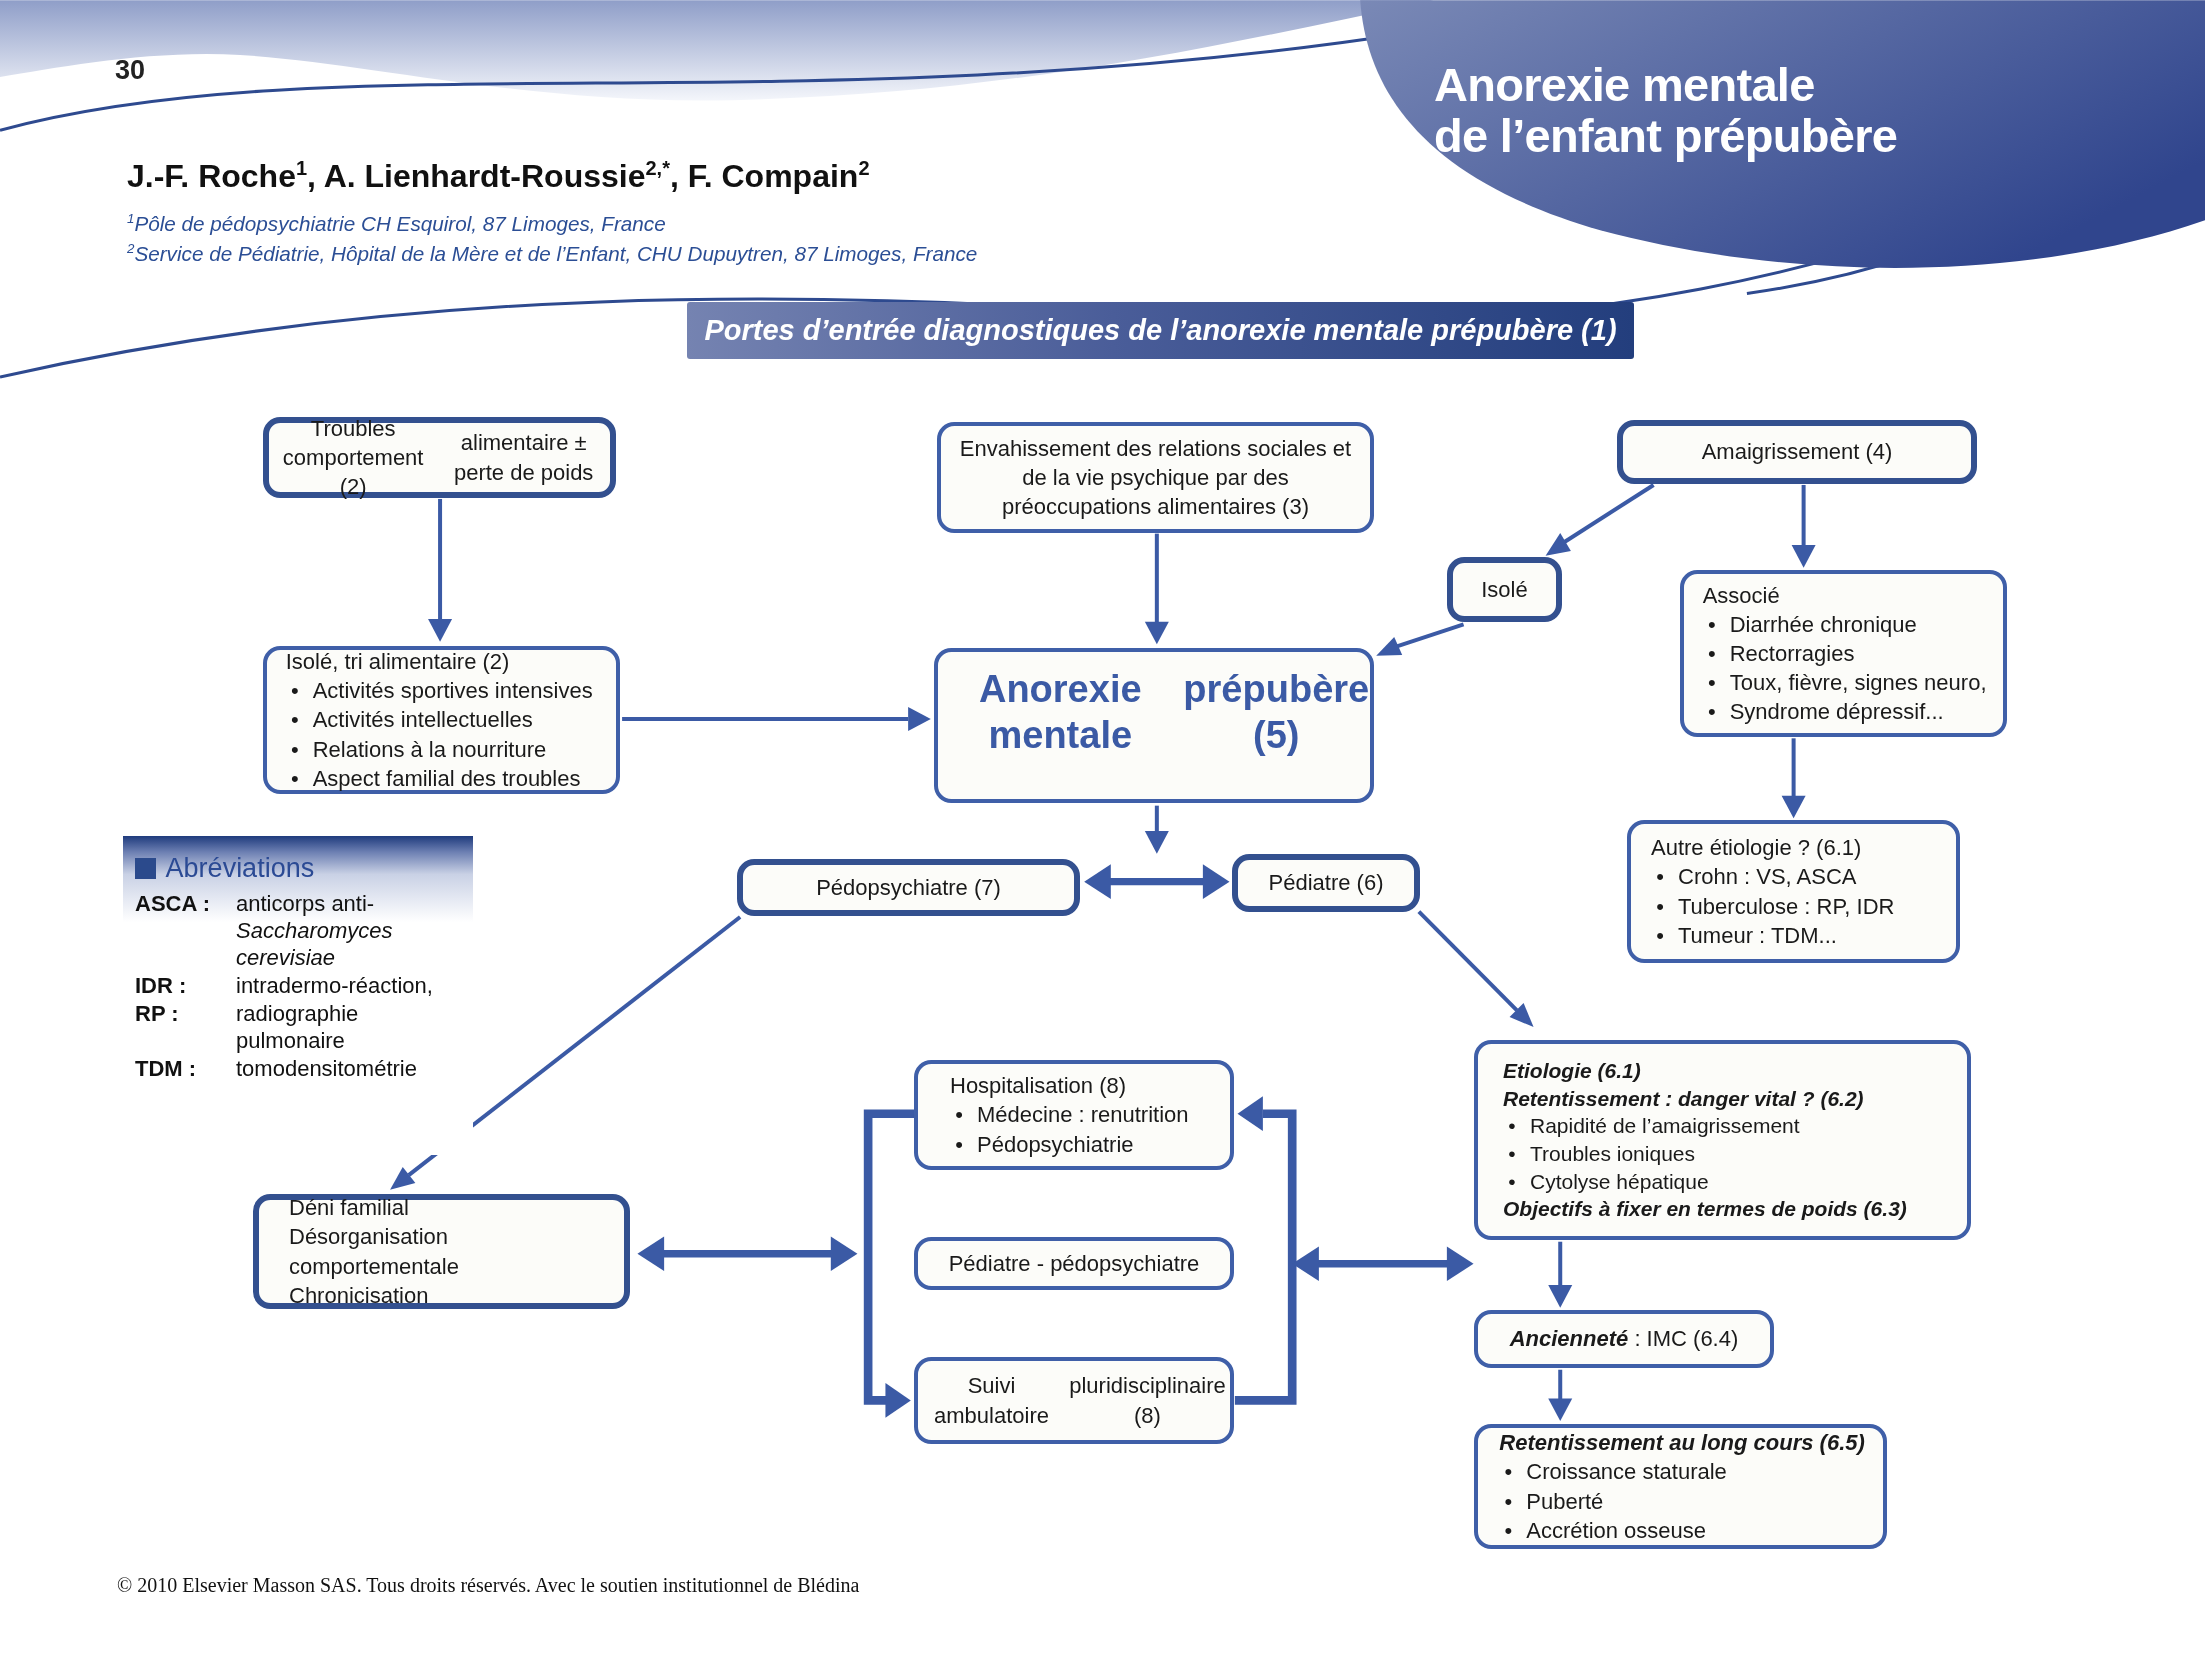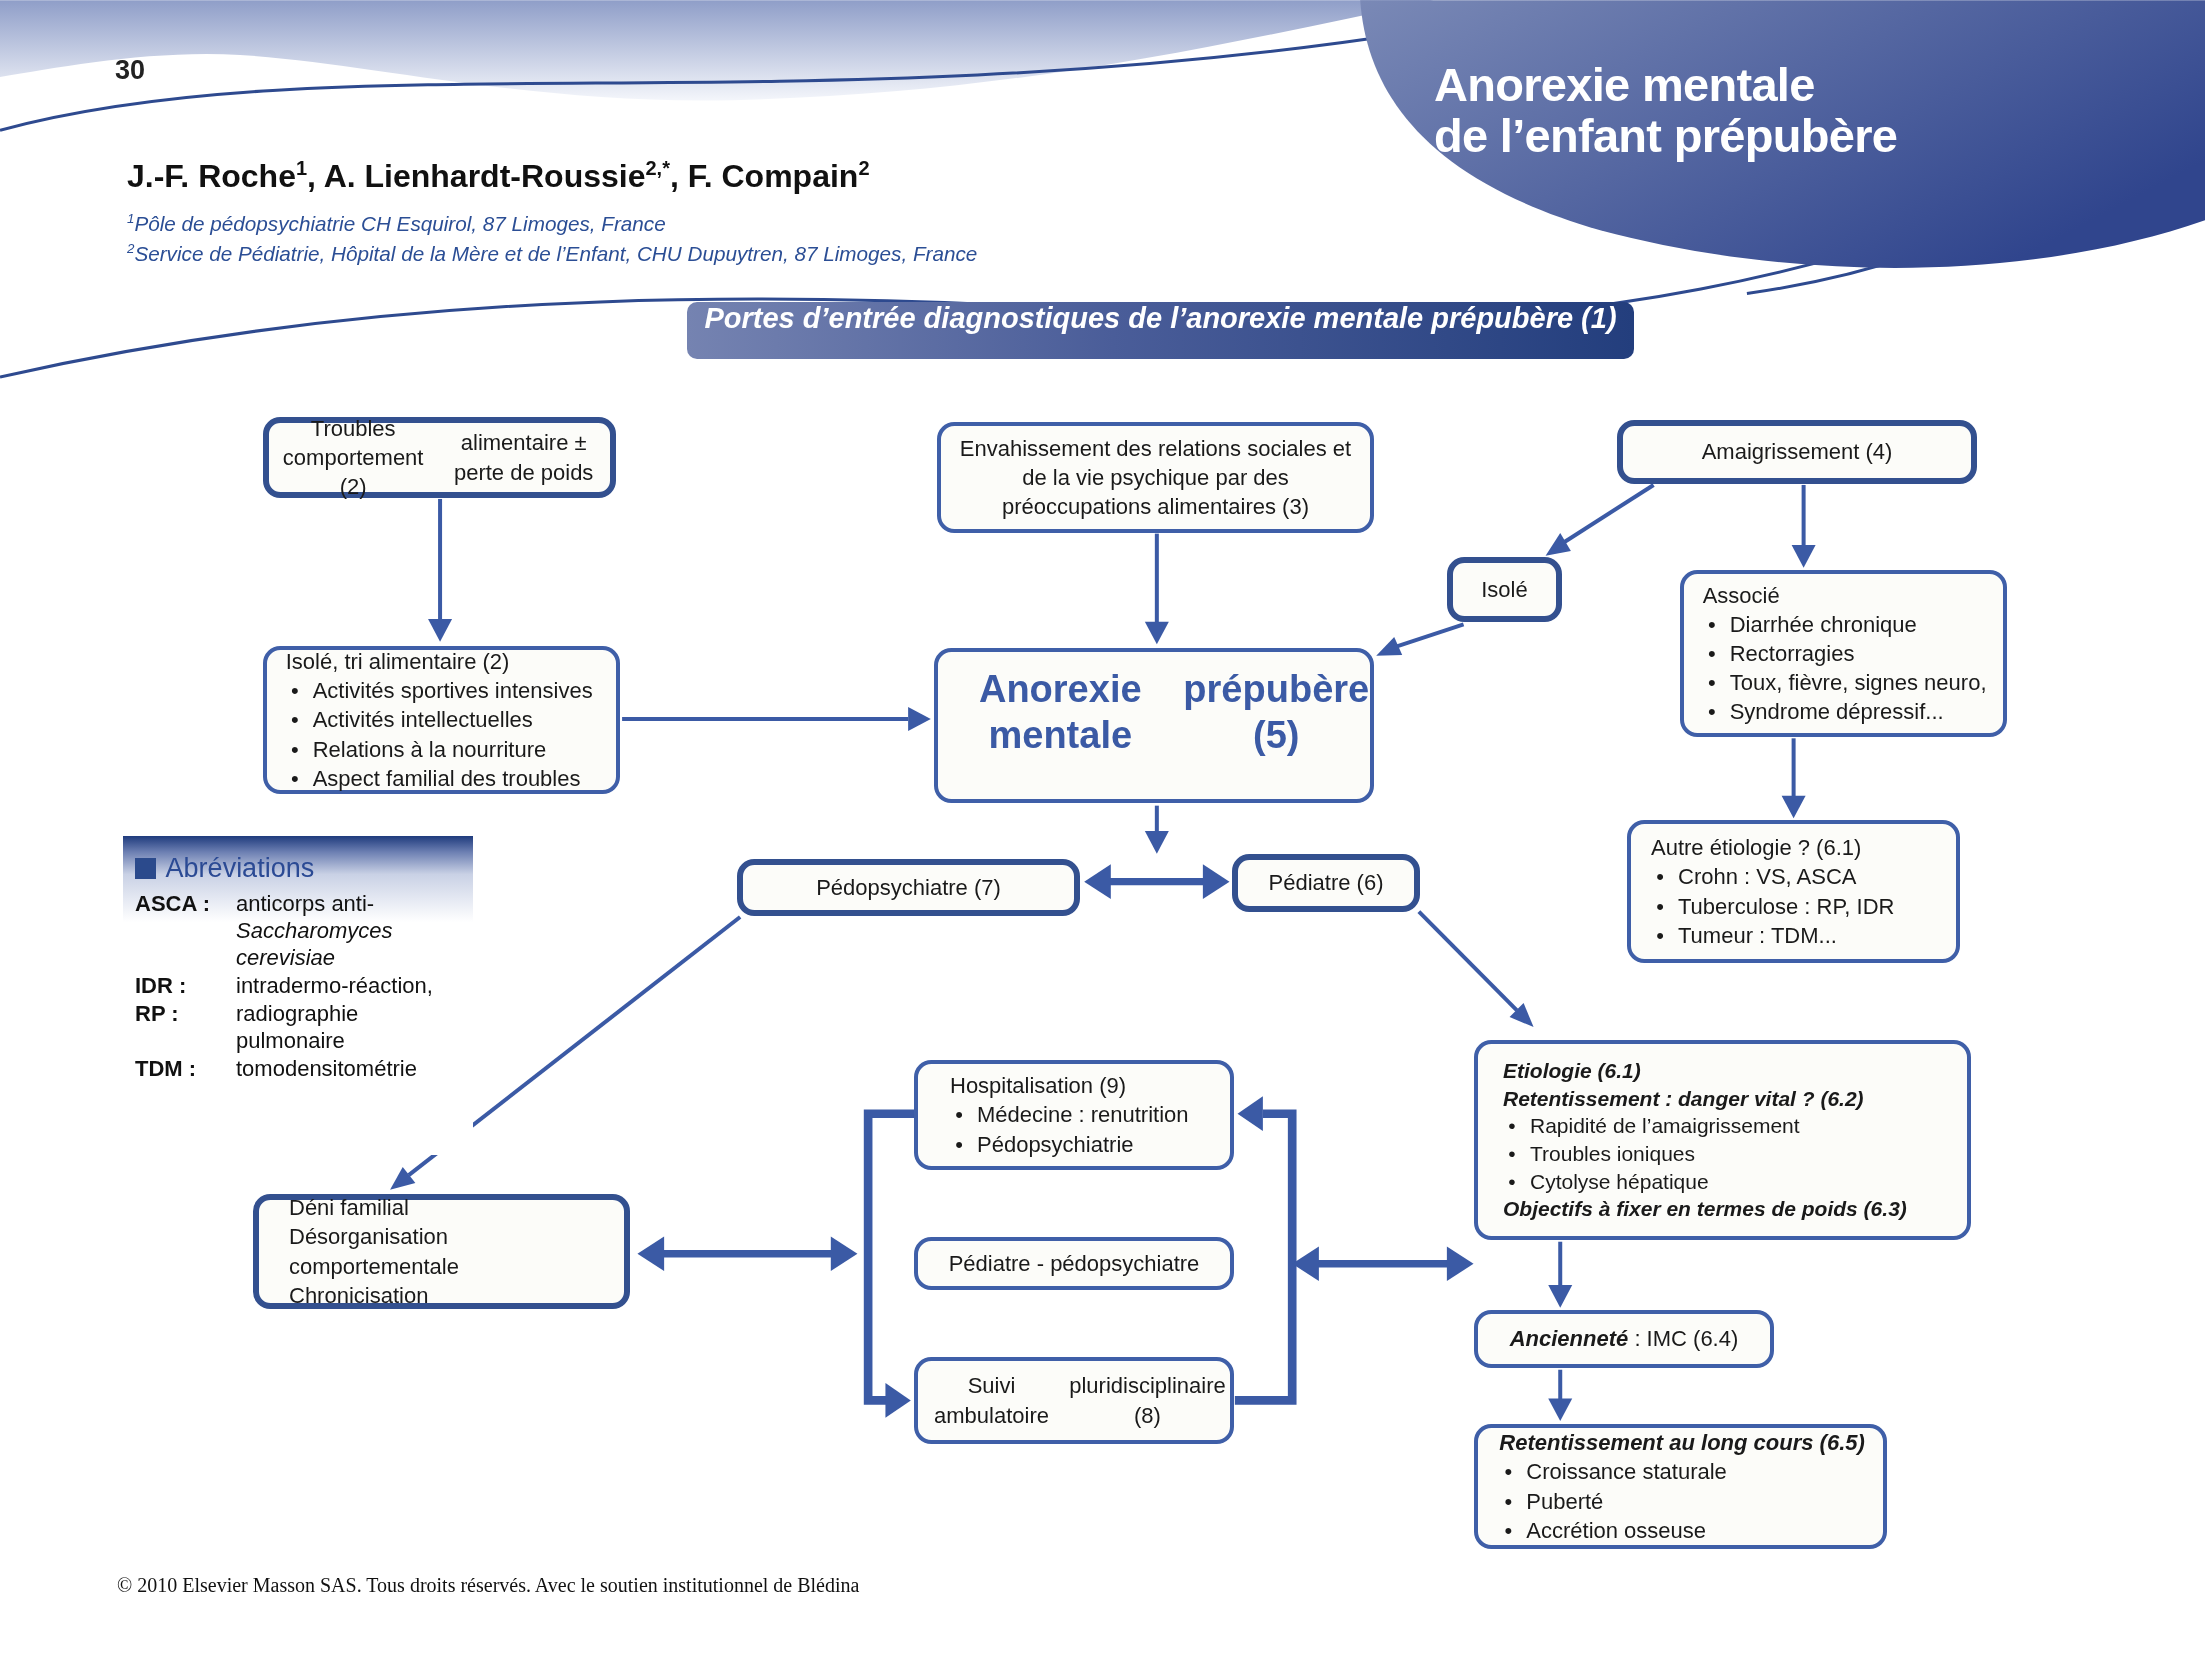--- a/index.html
+++ b/index.html
@@ -16,21 +16,21 @@
   .affil{position:absolute;left:127px;font-size:20.7px;font-style:italic;color:#2b4e95;z-index:2;}
   .affil sup{font-size:13.3px;}
   #affil-1{top:211px;}
   #affil-2{top:241px;}
 
   .page-title{position:absolute;left:1434px;top:59px;z-index:2;color:#ffffff;
     font-size:47px;font-weight:bold;line-height:51px;letter-spacing:-0.7px;}
 
   .banner{position:absolute;left:687px;top:302px;width:947px;height:57px;z-index:2;
     background:linear-gradient(90deg,#7583b1 0%,#4a5d99 45%,#233e7d 100%);
-    border-radius:10px;display:flex;align-items:flex-start;justify-content:center;}
+    border-radius:3px;display:flex;align-items:center;justify-content:center;}
   .banner span{color:#fff;font-size:29px;font-weight:bold;font-style:italic;}
 
   
   .box{position:absolute;background:#fcfcf9;border:4px solid #3f5fa8;border-radius:17.3px;
     z-index:2;color:#1a1a1a;font-size:22px;line-height:1.32;box-sizing:border-box;}
   .box.thick{border-width:6px;border-color:#33508f;}
   .box.ctr{display:flex;flex-direction:row;align-items:center;justify-content:center;text-align:center;}
   .box.vctr{display:flex;flex-direction:column;justify-content:center;}
   .bl{position:relative;padding-left:27px;}
   .bl::before{content:"\2022";position:absolute;left:5.3px;}
@@ -229,21 +229,21 @@
   </div>
 
   <div class="box vctr" id="box-autre">
     <div>Autre étiologie ? (6.1)</div>
     <div class="bl">Crohn : VS, ASCA</div>
     <div class="bl">Tuberculose : RP, IDR</div>
     <div class="bl">Tumeur : TDM...</div>
   </div>
 
   <div class="box vctr" id="box-hospitalisation">
-    <div>Hospitalisation (9)</div>
+    <div>Hospitalisation (8)</div>
     <div class="bl">Médecine : renutrition</div>
     <div class="bl">Pédopsychiatrie</div>
   </div>
 
   <div class="box vctr" id="box-etiologie">
     <div class="em">Etiologie (6.1)</div>
     <div class="em">Retentissement : danger vital ? (6.2)</div>
     <div class="bl">Rapidité de l’amaigrissement</div>
     <div class="bl">Troubles ioniques</div>
     <div class="bl">Cytolyse hépatique</div>

